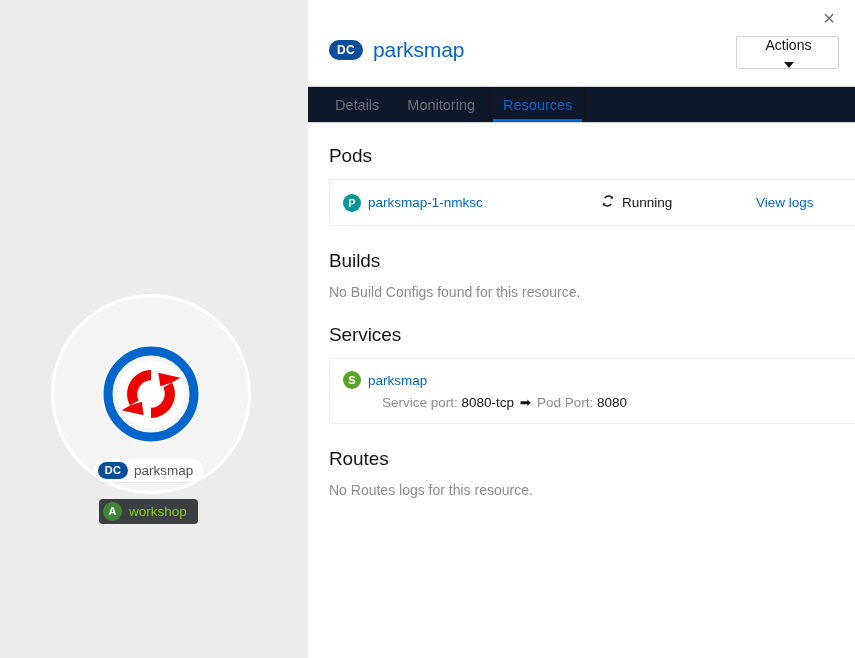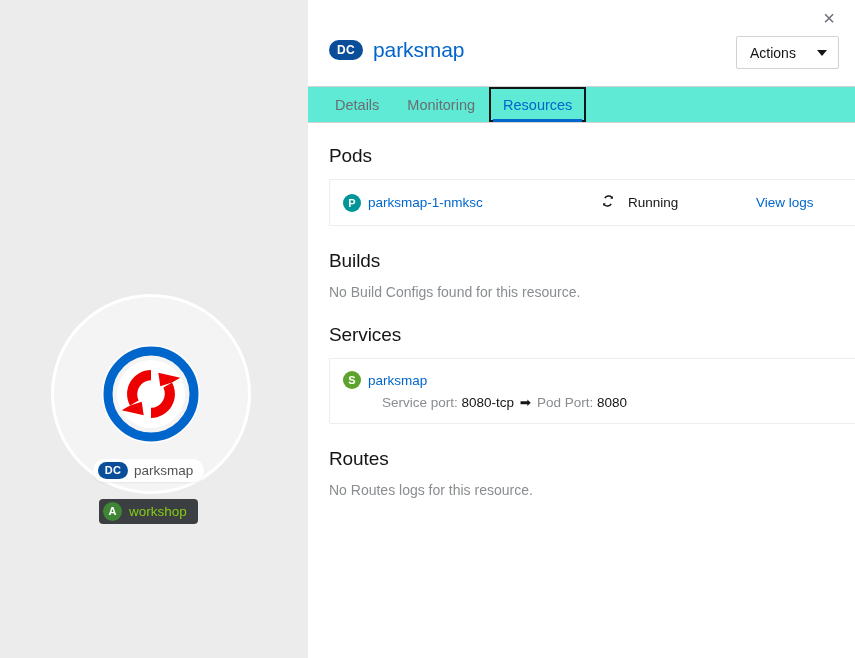--- a/index.html
+++ b/index.html
@@ -143,40 +143,41 @@
     width: 103px; height: 33px;
     border: 1px solid #d2d2d2;
     background: #fff;
     border-radius: 2px;
     display: flex; align-items: center; justify-content: space-between;
     padding: 0 11px 0 13px;
     font-size: 14px;
     color: #151515;
     cursor: pointer;
     font-family: "Liberation Sans", sans-serif;
+    flex-direction: column;
   }
   .caret {
     width: 0; height: 0;
     border-left: 5px solid transparent;
     border-right: 5px solid transparent;
     border-top: 6px solid #151515;
     display: inline-block;
   }
 
   
   .tabbar {
     position: absolute;
     left: 0; top: 86px;
     width: 547px; height: 37px;
     border-top: 1px solid #d2d2d2;
     border-bottom: 1px solid #d2d2d2;
     display: flex;
     align-items: stretch;
     padding-left: 13px;
-    background: #5eead4;
+    background: #0f172a;
   }
   .tab {
     display: flex; align-items: center;
     padding: 0 14px;
     font-size: 14.5px;
     color: #6a6e73;
     cursor: pointer;
     position: relative;
     background: none; border: none;
     font-family: "Liberation Sans", sans-serif;
@@ -226,21 +227,21 @@
     height: 45px;
     display: flex; align-items: center;
     padding: 0 13px 0 13px;
   }
   .pod-name-cell {
     flex: 0 0 258px;
     display: flex; align-items: center; gap: 7px;
   }
   .pod-status-cell {
     flex: 0 0 155px;
-    display: flex; align-items: center; gap: 13px;
+    display: flex; align-items: center; gap: 7px;
     font-size: 13.5px;
     color: #151515;
   }
   .pod-logs-cell {
     flex: 1;
     display: flex; align-items: center;
   }
   .badge-p {
     width: 18px; height: 18px;
     border-radius: 50%;

